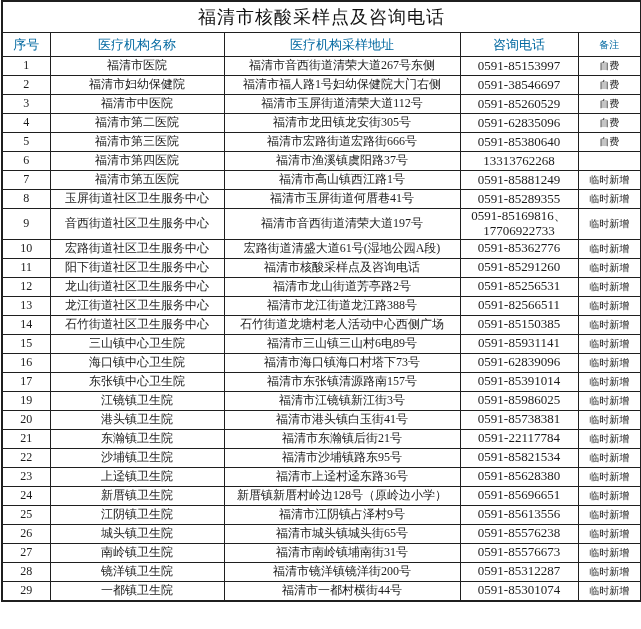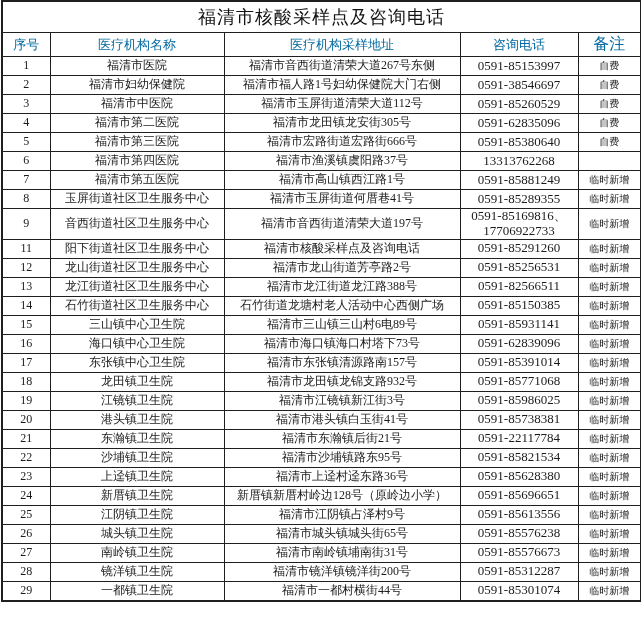--- a/index.html
+++ b/index.html
@@ -39,21 +39,21 @@
     letter-spacing: 1px;
     color: #111111;
   }
   .head-row th {
     height: 23px;
     font-size: 13px;
     font-weight: bold;
     color: #0369a1;
   }
   .head-row th.h-note {
-    font-size: 16px;
+    font-size: 10px;
     font-family: Liberation Serif, serif;
   }
   tbody td {
     height: 18px;
     font-size: 12px;
     line-height: 1.15;
     color: #1b1b1b;
   }
   tbody td.c-no {
     font-size: 12px;
@@ -149,20 +149,27 @@
         </tr>
         <tr>
           <td class="c-no">9</td>
           <td class="c-name">音西街道社区卫生服务中心</td>
           <td class="c-address">福清市音西街道清荣大道197号</td>
           <td class="c-phone">0591-85169816、
 17706922733</td>
           <td class="c-note">临时新增</td>
         </tr>
         <tr>
+          <td class="c-no">10</td>
+          <td class="c-name">宏路街道社区卫生服务中心</td>
+          <td class="c-address">宏路街道清盛大道61号(湿地公园A段)</td>
+          <td class="c-phone">0591-85362776</td>
+          <td class="c-note">临时新增</td>
+        </tr>
+        <tr>
           <td class="c-no">11</td>
           <td class="c-name">阳下街道社区卫生服务中心</td>
           <td class="c-address">福清市核酸采样点及咨询电话</td>
           <td class="c-phone">0591-85291260</td>
           <td class="c-note">临时新增</td>
         </tr>
         <tr>
           <td class="c-no">12</td>
           <td class="c-name">龙山街道社区卫生服务中心</td>
           <td class="c-address">福清市龙山街道芳亭路2号</td>
@@ -195,27 +202,20 @@
           <td class="c-name">海口镇中心卫生院</td>
           <td class="c-address">福清市海口镇海口村塔下73号</td>
           <td class="c-phone">0591-62839096</td>
           <td class="c-note">临时新增</td>
         </tr>
         <tr>
           <td class="c-no">17</td>
           <td class="c-name">东张镇中心卫生院</td>
           <td class="c-address">福清市东张镇清源路南157号</td>
           <td class="c-phone">0591-85391014</td>
-          <td class="c-note">临时新增</td>
-        </tr>
-        <tr>
-          <td class="c-no">18</td>
-          <td class="c-name">龙田镇卫生院</td>
-          <td class="c-address">福清市龙田镇龙锦支路932号</td>
-          <td class="c-phone">0591-85771068</td>
           <td class="c-note">临时新增</td>
         </tr>
         <tr>
           <td class="c-no">19</td>
           <td class="c-name">江镜镇卫生院</td>
           <td class="c-address">福清市江镜镇新江街3号</td>
           <td class="c-phone">0591-85986025</td>
           <td class="c-note">临时新增</td>
         </tr>
         <tr>

